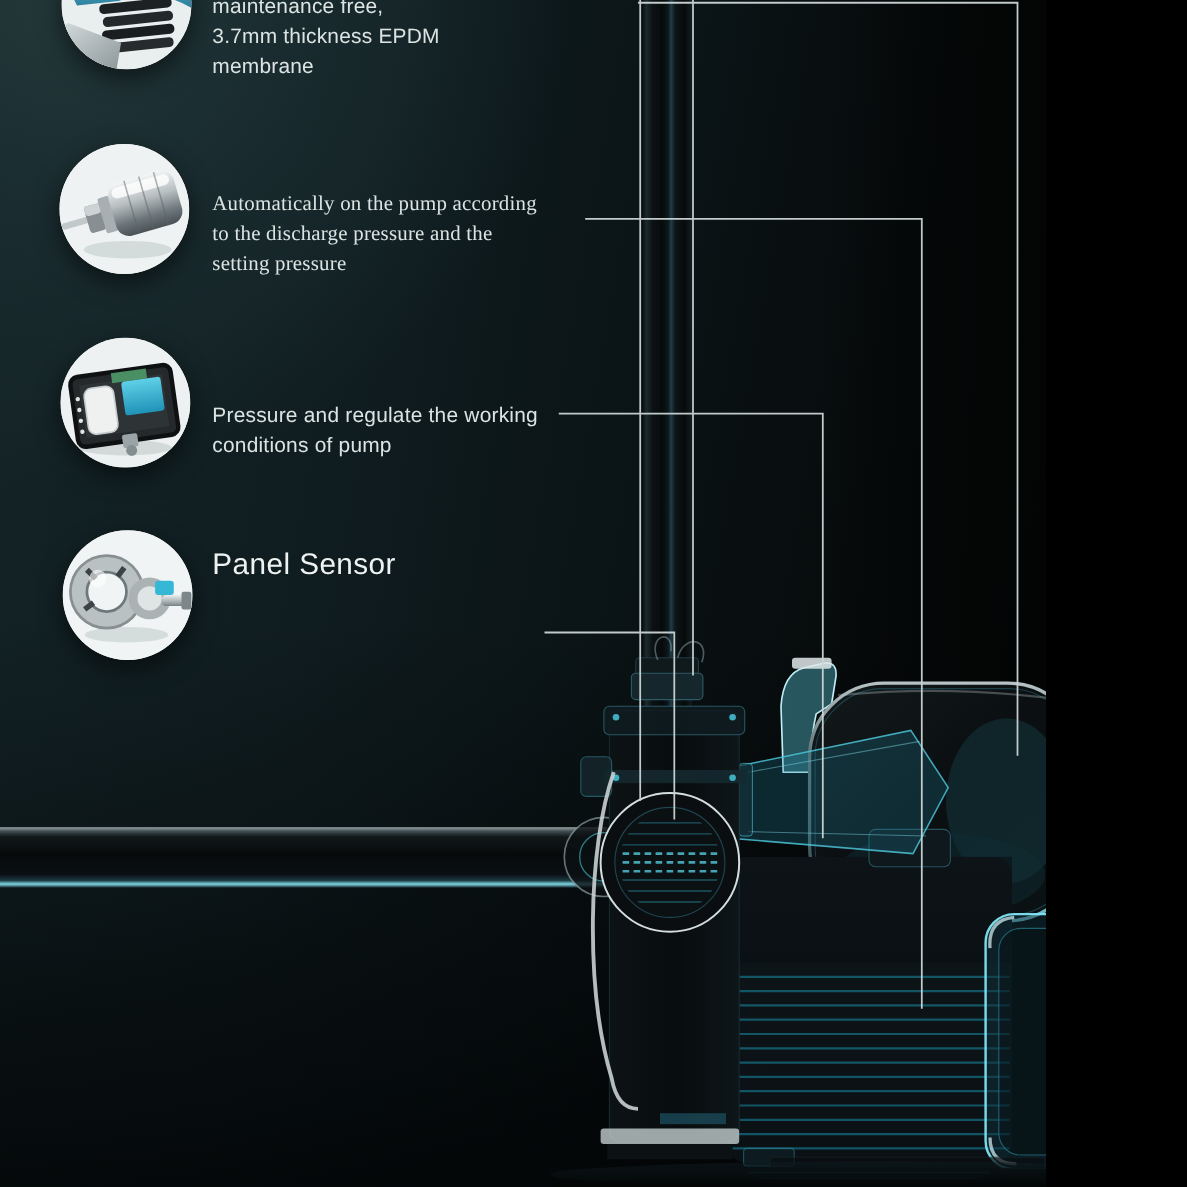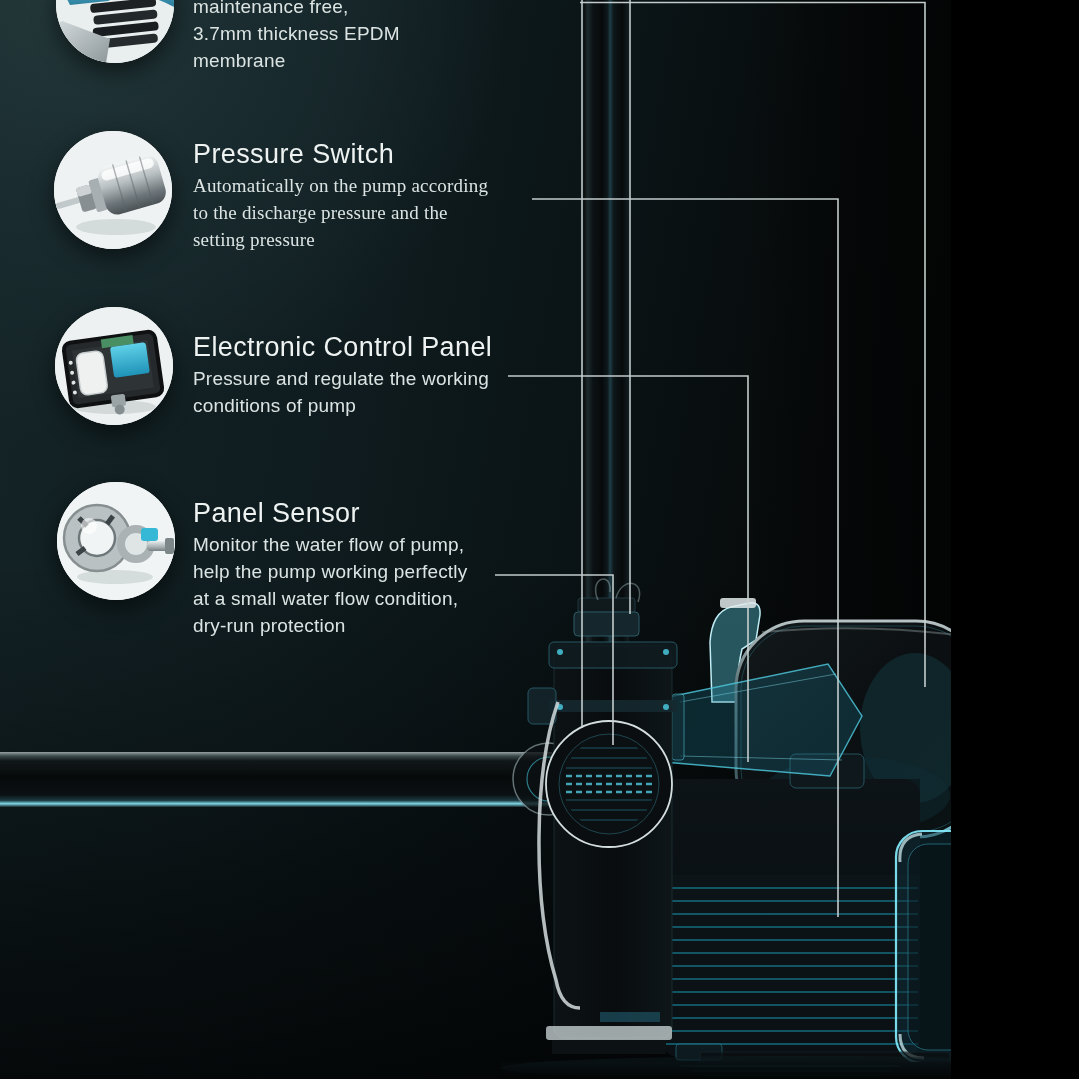--- a/index.html
+++ b/index.html
@@ -229,21 +229,20 @@
         <rect x="0" y="56" width="28" height="6" rx="3" fill="#c2c9cb"></rect>
         <rect x="24" y="47" width="15" height="25" rx="3" fill="#878f93"></rect>
         <rect x="24" y="47" width="15" height="9" rx="3" fill="#cdd3d4"></rect>
         <rect x="38" y="43" width="11" height="33" rx="2" fill="#a8afb2"></rect>
         <rect x="48" y="34" width="62" height="50" rx="12" fill="url(#s-body)"></rect>
         <rect x="52" y="38" width="54" height="10" rx="5" fill="#ffffff" opacity=".8"></rect>
         <path d="M66,34 V84 M80,34 V84 M94,34 V84" stroke="#5d666a" stroke-width="1.4" opacity=".5"></path>
       </g>
     </svg>
   </div>
-  <div class="feature-text ftitle" style="top:138px;">Pressure Switch</div>
   <div class="feature-text fdesc" style="top:172px;font-family:Liberation Serif, serif;">Automatically on the pump according
 to the discharge pressure and the
 setting pressure</div>
 
   <div class="thumb" style="left:55px;top:307px;width:118px;height:118px;">
     <svg width="118" height="118" viewBox="0 0 118 118">
       <defs>
         <linearGradient id="p-blue" x1="0" y1="0" x2="0" y2="1">
           <stop offset="0" stop-color="#5fd0e8"></stop>
             <stop offset="1" stop-color="#1f93b8"></stop>
@@ -259,21 +258,20 @@
         <rect x="58" y="40" width="36" height="31" rx="3" fill="url(#p-blue)"></rect>
         <circle cx="17" cy="50" r="2" fill="#dfe4e4"></circle>
           <circle cx="17" cy="60" r="2" fill="#dfe4e4"></circle>
         <circle cx="17" cy="70" r="2" fill="#dfe4e4"></circle>
           <circle cx="17" cy="80" r="2" fill="#dfe4e4"></circle>
         <rect x="52" y="88" width="14" height="12" rx="2" fill="#9aa4a6"></rect>
         <circle cx="59" cy="103" r="5" fill="#848e90"></circle>
       </g>
     </svg>
   </div>
-  <div class="feature-text ftitle" style="top:331px;">Electronic Control Panel</div>
   <div class="feature-text fdesc" style="top:365px;">Pressure and regulate the working
 conditions of pump</div>
 
   <div class="thumb" style="left:57px;top:482px;width:118px;height:118px;">
     <svg width="118" height="118" viewBox="0 0 118 118">
       <defs>
         <linearGradient id="f-silver" x1="0" y1="0" x2="0" y2="1">
           <stop offset="0" stop-color="#e9edee"></stop>
             <stop offset=".6" stop-color="#a8b0b2"></stop>
             <stop offset="1" stop-color="#767f82"></stop>
@@ -286,18 +284,14 @@
       <circle cx="40" cy="56" r="18" fill="none" stroke="#6e787b" stroke-width="2.5"></circle>
       <path d="M22,36 L30,44 M56,34 L50,42 M20,72 L28,66" stroke="#3c4346" stroke-width="5"></path>
       <circle cx="32" cy="44" r="8" fill="#ffffff" opacity=".6"></circle>
       <circle cx="79" cy="62" r="15" fill="#dfe5e5" stroke="#aab2b4" stroke-width="8"></circle>
       <rect x="84" y="46" width="17" height="13" rx="3" fill="#35b8d6"></rect>
       <rect x="90" y="59" width="24" height="10" rx="4" fill="url(#f-silver)"></rect>
       <rect x="108" y="56" width="9" height="16" rx="2" fill="#7d8689"></rect>
     </svg>
   </div>
   <div class="feature-text ftitle" style="top:497px;">Panel Sensor</div>
-  <div class="feature-text fdesc" style="top:531px;">Monitor the water flow of pump,
-help the pump working perfectly
-at a small water flow condition,
-dry-run protection</div>
 
 </div>
 
 </body></html>

